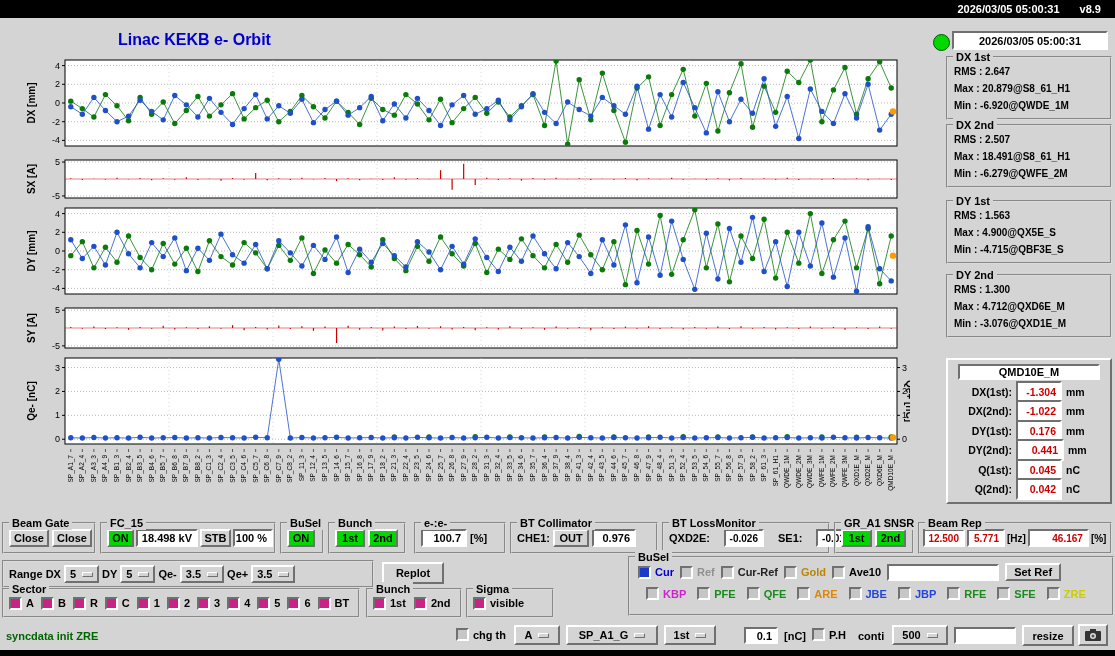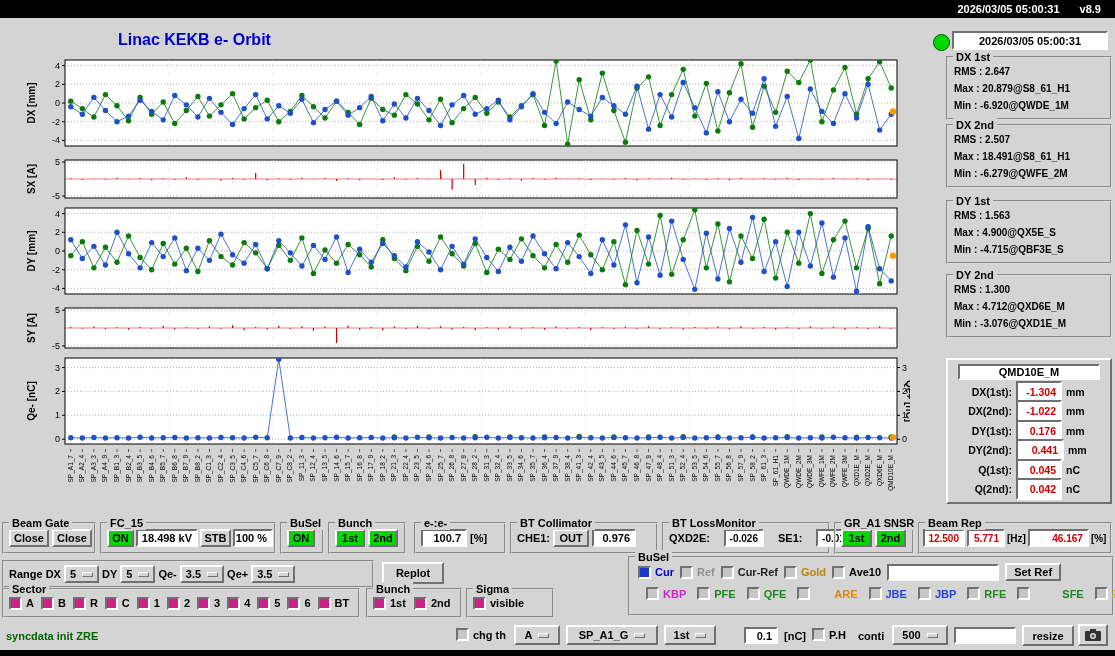--- a/index.html
+++ b/index.html
@@ -1118,37 +1118,37 @@
       <span class="chk">
           <span class="box" style="background: rgb(198, 198, 198);"></span>
           <span style="color: rgb(26, 138, 26);">PFE</span>
         </span>
       <span class="chk">
           <span class="box" style="background: rgb(198, 198, 198);"></span>
           <span style="color: rgb(26, 138, 26);">QFE</span>
         </span>
       <span class="chk">
           <span class="box" style="background: rgb(198, 198, 198);"></span>
-          <span style="color: rgb(221, 136, 0); margin-left: 20px;">ARE</span>
+          <span style="color: rgb(221, 136, 0);">ARE</span>
         </span>
       <span class="chk">
           <span class="box" style="background: rgb(198, 198, 198);"></span>
           <span style="color: rgb(34, 68, 221);">JBE</span>
         </span>
       <span class="chk">
           <span class="box" style="background: rgb(198, 198, 198);"></span>
           <span style="color: rgb(34, 68, 221);">JBP</span>
         </span>
       <span class="chk">
           <span class="box" style="background: rgb(198, 198, 198);"></span>
           <span style="color: rgb(26, 138, 26);">RFE</span>
         </span>
       <span class="chk">
           <span class="box" style="background: rgb(198, 198, 198);"></span>
-          <span style="color: rgb(26, 138, 26); margin-left: 28px;">SFE</span>
+          <span style="color: rgb(26, 138, 26);">SFE</span>
         </span>
       <span class="chk">
           <span class="box" style="background: rgb(198, 198, 198);"></span>
           <span style="color: rgb(204, 204, 0);">ZRE</span>
         </span>
     </div>
   </div>
 
   <div class="abs lbl" style="left: 6px; top: 630px; color: rgb(0, 102, 0);">syncdata init ZRE</div>
   <span class="chk abs" style="left:456px;top:628px">

